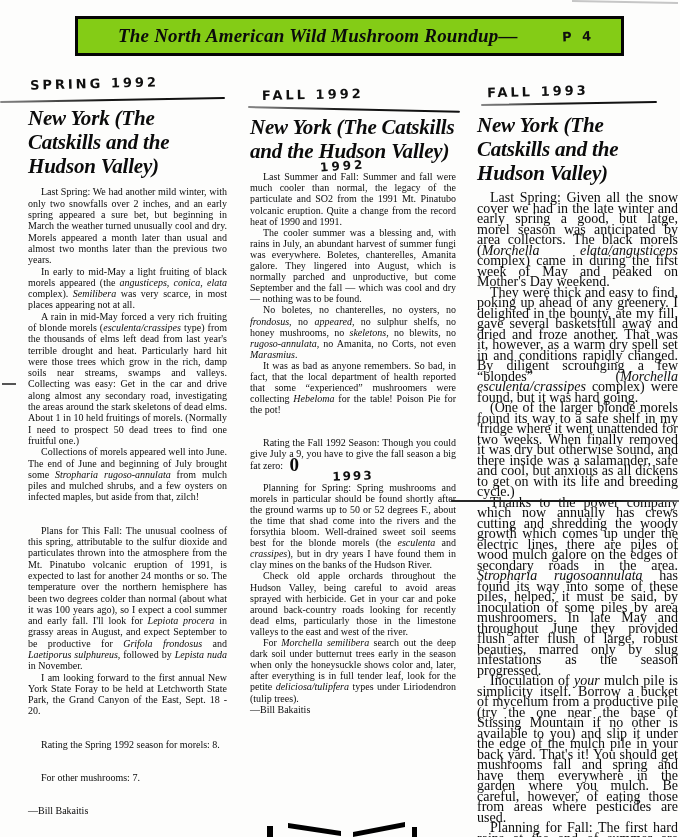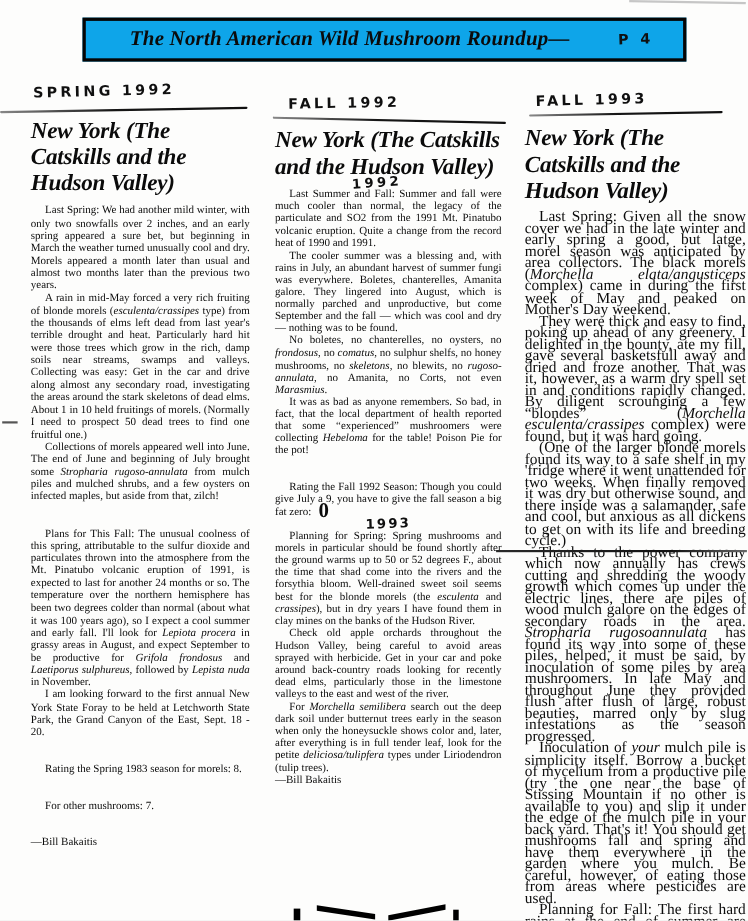--- a/index.html
+++ b/index.html
@@ -1,21 +1,21 @@
 <!DOCTYPE html>
 <html><head>
 <meta charset="utf-8">
 <style>
   html,body{margin:0;padding:0;background:#e8e8e8;}
   #page{position:relative;width:680px;height:837px;background:#fdfdfc;overflow:hidden;
         font-family:"Liberation Serif",serif;color:#0b0b0b;}
 
   
   .header-box{position:absolute;left:75px;top:16px;width:549px;height:40px;
-              border:3px solid #050505;box-sizing:border-box;display:flex;align-items:center;background:#0ea5e9;}
+              border:3px solid #050505;box-sizing:border-box;display:flex;align-items:center;background:#84cc16;}
   .header-title{font-size:19px;font-weight:bold;font-style:italic;padding-left:40px;white-space:nowrap;letter-spacing:.2px;}
   .page-note{font-family:"DejaVu Sans",sans-serif;font-weight:bold;font-size:16px;margin-left:44px;
              letter-spacing:4px;transform:rotate(-2deg);}
 
   
   .hand{font-family:"DejaVu Sans",sans-serif;font-weight:bold;letter-spacing:3px;font-size:13px;color:#101010;}
   .annot{display:inline-block;transform:rotate(-1.5deg);margin-bottom:3px;}
 
   
   .line{height:2px;background:linear-gradient(to right,#888,#161616 45%,#101010);border-radius:2px;}
@@ -63,38 +63,39 @@
     <span class="header-title">The North American Wild Mushroom Roundup—</span>
     <span class="page-note hand">P 4</span>
   </div>
 
   <section class="col sec1">
     <span class="hand annot">SPRING 1992</span>
     <div class="line"></div>
     <h2>New York (The Catskills and the Hudson Valley)</h2>
     <div class="paras">
         <p class="para">Last Spring: We had another mild winter, with only two snowfalls over 2 inches, and an early spring appeared a sure bet, but beginning in March the weather turned unusually cool and dry. Morels appeared a month later than usual and almost two months later than the previous two years.</p>
+        <p class="para">In early to mid-May a light fruiting of black morels appeared (the <i>angusticeps, conica, elata</i> complex). <i>Semilibera</i> was very scarce, in most places appearing not at all.</p>
         <p class="para">A rain in mid-May forced a very rich fruiting of blonde morels (<i>esculenta/crassipes</i> type) from the thousands of elms left dead from last year's terrible drought and heat. Particularly hard hit were those trees which grow in the rich, damp soils near streams, swamps and valleys. Collecting was easy: Get in the car and drive along almost any secondary road, investigating the areas around the stark skeletons of dead elms. About 1 in 10 held fruitings of morels. (Normally I need to prospect 50 dead trees to find one fruitful one.)</p>
         <p class="para">Collections of morels appeared well into June. The end of June and beginning of July brought some <i>Stropharia rugoso-annulata</i> from mulch piles and mulched shrubs, and a few oysters on infected maples, but aside from that, zilch!</p>
         <p class="para g2">Plans for This Fall: The unusual coolness of this spring, attributable to the sulfur dioxide and particulates thrown into the atmosphere from the Mt. Pinatubo volcanic eruption of 1991, is expected to last for another 24 months or so. The temperature over the northern hemisphere has been two degrees colder than normal (about what it was 100 years ago), so I expect a cool summer and early fall. I'll look for <i>Lepiota procera</i> in grassy areas in August, and expect September to be productive for <i>Grifola frondosus</i> and <i>Laetiporus sulphureus</i>, followed by <i>Lepista nuda</i> in November.</p>
         <p class="para">I am looking forward to the first annual New York State Foray to be held at Letchworth State Park, the Grand Canyon of the East, Sept. 18 - 20.</p>
-        <p class="para g2">Rating the Spring 1983 season for morels: 8.</p>
+        <p class="para g2">Rating the Spring 1992 season for morels: 8.</p>
         <p class="para g2">For other mushrooms: 7.</p>
         <p class="para byline g2">—Bill Bakaitis</p>
       </div>
   </section>
 
   <section class="col sec2">
     <span class="hand annot">FALL 1992</span>
     <div class="line"></div>
     <h2>New York (The Catskills and the Hudson Valley)</h2>
     <div class="paras">
         <p class="para">Last Summer and Fall: Summer and fall were much cooler than normal, the legacy of the particulate and SO2 from the 1991 Mt. Pinatubo volcanic eruption. Quite a change from the record heat of 1990 and 1991.</p>
         <p class="para">The cooler summer was a blessing and, with rains in July, an abundant harvest of summer fungi was everywhere. Boletes, chanterelles, Amanita galore. They lingered into August, which is normally parched and unproductive, but come September and the fall — which was cool and dry — nothing was to be found.</p>
-        <p class="para">No boletes, no chanterelles, no oysters, no <i>frondosus</i>, no <i>comatus</i>, no sulphur shelfs, no honey mushrooms, no <i>skeletons</i>, no blewits, no <i>rugoso-annulata</i>, no Amanita, no Corts, not even <i>Marasmius</i>.</p>
+        <p class="para">No boletes, no chanterelles, no oysters, no <i>frondosus</i>, no <i>appeared</i>, no sulphur shelfs, no honey mushrooms, no <i>skeletons</i>, no blewits, no <i>rugoso-annulata</i>, no Amanita, no Corts, not even <i>Marasmius</i>.</p>
         <p class="para">It was as bad as anyone remembers. So bad, in fact, that the local department of health reported that some “experienced” mushroomers were collecting <i>Hebeloma</i> for the table! Poison Pie for the pot!</p>
         <p class="para g2">Rating the Fall 1992 Season: Though you could give July a 9, you have to give the fall season a big fat zero: <span class="bigzero">0</span></p>
         <p class="para hand center">1993</p>
         <p class="para">Planning for Spring: Spring mushrooms and morels in particular should be found shortly after the ground warms up to 50 or 52 degrees F., about the time that shad come into the rivers and the forsythia bloom. Well-drained sweet soil seems best for the blonde morels (the <i>esculenta</i> and <i>crassipes</i>), but in dry years I have found them in clay mines on the banks of the Hudson River.</p>
         <p class="para">Check old apple orchards throughout the Hudson Valley, being careful to avoid areas sprayed with herbicide. Get in your car and poke around back-country roads looking for recently dead elms, particularly those in the limestone valleys to the east and west of the river.</p>
         <p class="para">For <i>Morchella semilibera</i> search out the deep dark soil under butternut trees early in the season when only the honeysuckle shows color and, later, after everything is in full tender leaf, look for the petite <i>deliciosa/tulipfera</i> types under Liriodendron (tulip trees).</p>
         <p class="para byline">—Bill Bakaitis</p>
       </div>
   </section>
 

